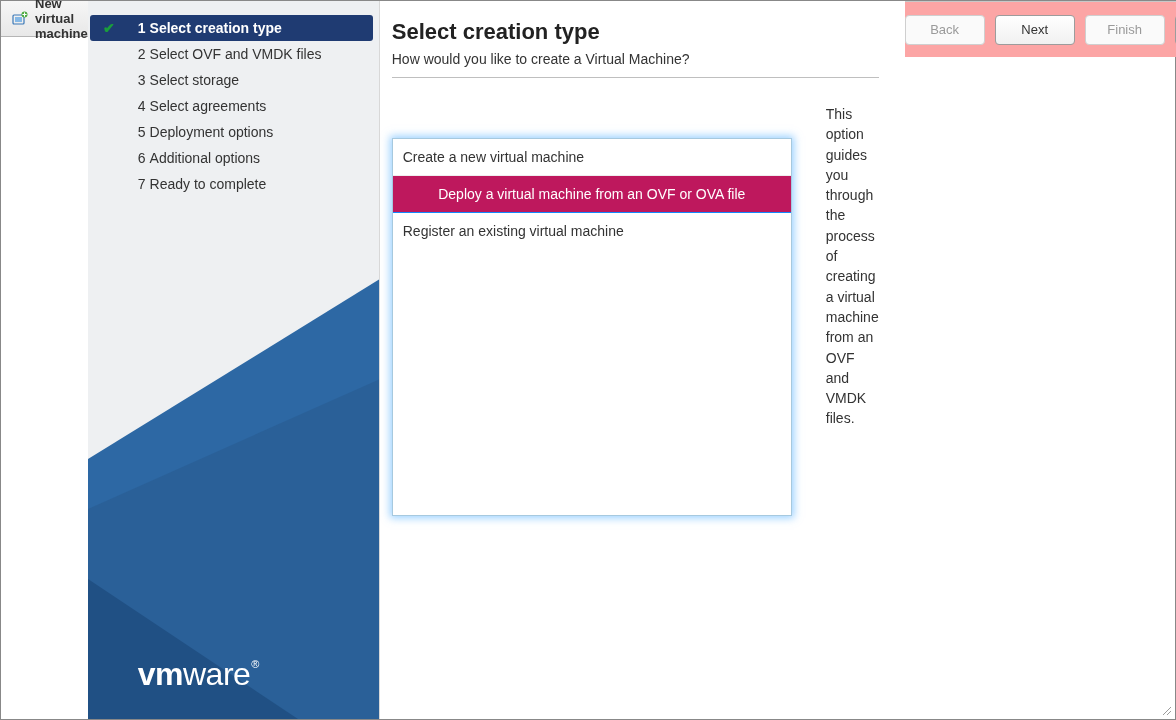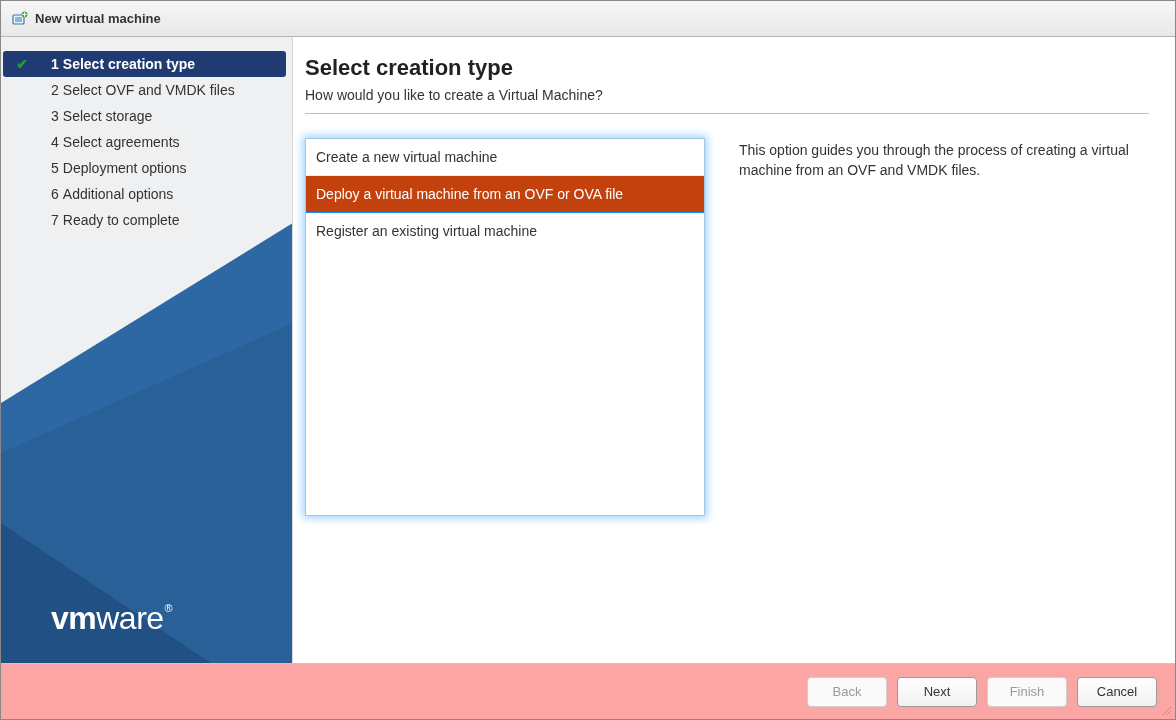--- a/index.html
+++ b/index.html
@@ -14,21 +14,21 @@
       width: 1176px;
       height: 720px;
       overflow: hidden;
       background: #fff;
     }
     .dialog {
       width: 1176px;
       height: 720px;
       border: 1px solid #888;
       display: flex;
-      flex-direction: column;
+      flex-direction: row;
       position: relative;
     }
     .titlebar {
       height: 36px;
       background: linear-gradient(to bottom, #f6f6f6 0%, #e8e8e8 100%);
       border-bottom: 1px solid #b5b5b5;
       display: flex;
       align-items: center;
       padding-left: 10px;
     }
@@ -153,34 +153,36 @@
     .content-row {
       display: flex;
       gap: 34px;
     }
     .option-list {
       width: 400px;
       height: 378px;
       border: 1px solid #a6c9df;
       box-shadow: 0 0 8px 2px rgba(70,170,255,0.55);
       background: #fff;
+      margin-top: 36px;
     }
     .option {
       padding: 10px 10px;
       font-size: 14px;
       cursor: pointer;
       border-bottom: 1px solid #eee;
     }
     .option:last-child {
       border-bottom: none;
     }
     .option.selected {
-      background: #c2410c;
+      background: #be185d;
       color: #fff;
       border-bottom-color: #1389ff;
+      text-align: center;
     }
     .description {
       flex: 1;
       font-size: 14px;
       color: #333;
       line-height: 1.45;
       padding-top: 2px;
     }
     .footer {
       height: 56px;

